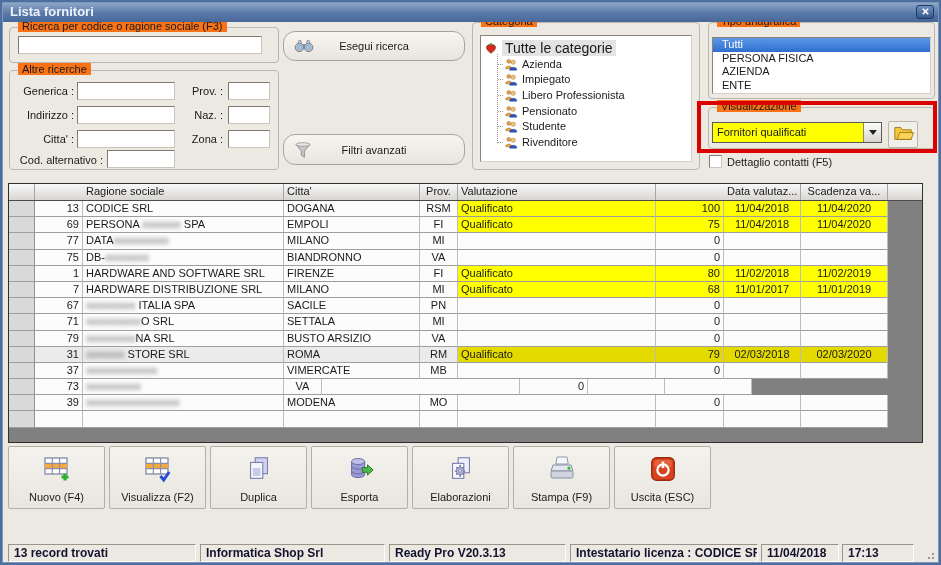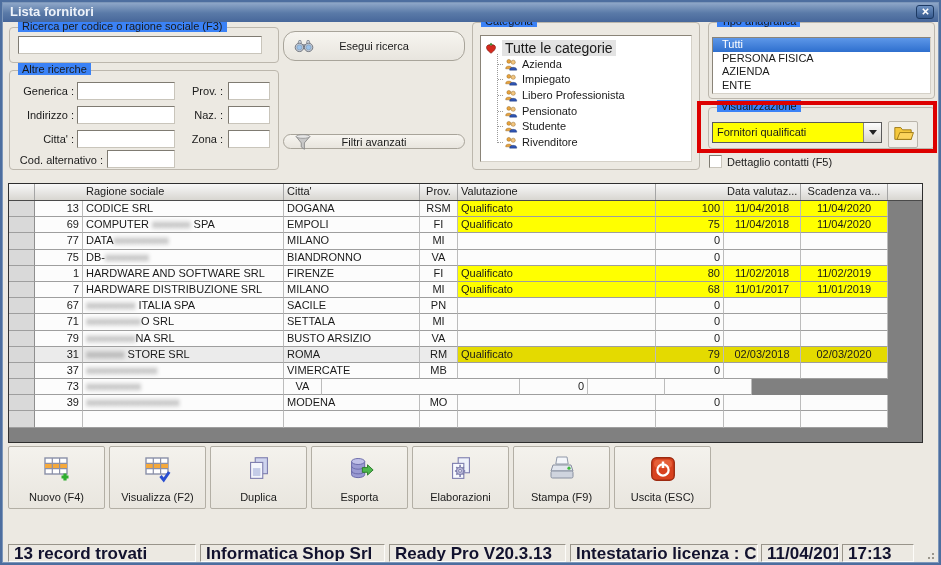--- a/index.html
+++ b/index.html
@@ -11,21 +11,21 @@
   }
   .frame{position:absolute;inset:0;border:2px solid #4d6e9f;box-shadow:inset 0 0 0 1px #7d97ba;pointer-events:none;z-index:30;}
   
   .titlebar{position:absolute;left:2px;top:2px;right:2px;height:20px;
     background:linear-gradient(#93abcb,#5a7aa8 55%,#47679a);
     color:#eef3fa;font-size:13px;font-weight:bold;line-height:20px;padding-left:8px;z-index:10;}
   .close-btn{position:absolute;right:5px;top:3px;width:18px;height:14px;border:1px solid #1d3a63;border-radius:3px;
     background:linear-gradient(#6d91c2,#35588c);display:flex;align-items:center;justify-content:center;cursor:pointer;}
   
   .group{position:absolute;border:1px solid #bcb7ad;border-radius:4px;}
-  .group-label{position:absolute;top:-8px;left:8px;background:#3b82f6;padding:0 4px;font-size:11px;white-space:nowrap;}
+  .group-label{position:absolute;top:-8px;left:8px;background:#f97316;padding:0 4px;font-size:11px;white-space:nowrap;}
   .txt{position:absolute;background:#fff;border:1px solid;border-color:#7f7b72 #c9c5bb #c9c5bb #7f7b72;font:11px "Liberation Sans",sans-serif;padding:1px 3px;outline:none;}
   .flabel{position:absolute;font-size:11px;text-align:right;white-space:nowrap;}
   .pushbtn{position:absolute;background:linear-gradient(#f7f5f0,#e8e5de);border:1px solid #a8a49a;border-radius:12px;
     font-size:11px;display:flex;align-items:center;justify-content:center;cursor:pointer;}
   .pushbtn .bico{position:absolute;left:8px;top:50%;transform:translateY(-50%);display:flex;}
   
   .listbox{position:absolute;background:#fff;border:1px solid;border-color:#8a8478 #d5d1c8 #d5d1c8 #8a8478;overflow:hidden;}
   .tipo-item{height:13.6px;font-size:11px;line-height:13.5px;padding-left:9px;white-space:nowrap;cursor:default;}
   .tipo-item.sel{background:linear-gradient(var(--selblue-light,#5d97e8),var(--selblue,#2e6fce));color:#fff;}
   .cat-root{display:flex;align-items:center;height:16px;margin:4px 0 0 3px;font-size:14px;cursor:default;}
@@ -59,21 +59,21 @@
   .rsel .tcell{background:#ebebeb;}
   .rsel .tcell.gut{background:#d9d9d9;}
   .rsel .q{background:#e4da00;}
   .blurred{filter:blur(2.2px);opacity:.7;}
   
   .toolbar-btn{position:absolute;top:446px;width:97px;height:63px;background:linear-gradient(#f4f2ed,#e9e6df);border:1px solid #b3afa5;border-radius:2px;text-align:center;cursor:pointer;}
   .tb-ico{margin:5px auto 0;width:34px;height:34px;display:flex;align-items:center;justify-content:center;}
   .tb-label{position:absolute;bottom:5px;left:0;width:100%;font-size:11px;white-space:nowrap;}
   
   .seg{position:absolute;top:544px;height:18px;border:1px solid;border-color:#98948a #fdfcf9 #fdfcf9 #98948a;
-    font-weight:bold;font-size:17px;line-height:15px;padding:1px 0 0 5px;color:#12122e;white-space:nowrap;overflow:hidden;cursor:default;}
+    font-weight:bold;font-size:12px;line-height:15px;padding:1px 0 0 5px;color:#12122e;white-space:nowrap;overflow:hidden;cursor:default;}
   .grip{position:absolute;right:7px;top:550px;width:9px;height:9px;cursor:nwse-resize;}
   .grip::before{content:"";position:absolute;right:0;bottom:0;width:2px;height:2px;background:#9a968c;box-shadow:-4px 0 #9a968c,0 -4px #9a968c;}
 </style>
 </head>
 <body>
 
 <div class="window">
 
   <div class="titlebar">
     <span>Lista fornitori</span>
@@ -113,21 +113,21 @@
           <path d="M5.5 9l1-3h2l.8 3M14.7 9l.8-3h2l1 3" fill="#d5dae2" stroke="#707884" stroke-width=".8"></path>
           <rect x="10.4" y="10.5" width="3.2" height="4" fill="#9aa1ad" stroke="#707884" stroke-width=".6"></rect>
           <circle cx="7" cy="13.5" r="4.6" fill="#c3cad6" stroke="#6a7078"></circle>
           <circle cx="17" cy="13.5" r="4.6" fill="#c3cad6" stroke="#6a7078"></circle>
           <circle cx="7" cy="13.5" r="2.7" fill="#9cc3ea" stroke="#6888aa" stroke-width=".5"></circle>
           <circle cx="17" cy="13.5" r="2.7" fill="#9cc3ea" stroke="#6888aa" stroke-width=".5"></circle>
         </svg>
     </span>
     <span>Esegui ricerca</span>
   </div>
-  <div class="pushbtn" style="left:283px;top:134px;width:182px;height:15px;">
+  <div class="pushbtn" style="left:283px;top:134px;width:182px;height:31px;">
     <span class="bico">
       <svg width="22" height="22" viewBox="0 0 24 24">
           <path d="M4.5 6h15l-6 7v7l-3.4-2.6V13z" fill="#c8c8c8" stroke="#8a8a8a"></path>
           <ellipse cx="12" cy="6" rx="7.5" ry="2" fill="#e6e6e6" stroke="#8a8a8a" stroke-width=".8"></ellipse>
         </svg>
     </span>
     <span>Filtri avanzati</span>
   </div>
 
   <div class="group" style="left:472px;top:22px;width:228px;height:148px;">
@@ -265,21 +265,21 @@
           <div class="tcell c3">DOGANA</div>
           <div class="tcell c4">RSM</div>
           <div class="tcell c5 q">Qualificato</div>
           <div class="tcell c6 q">100</div>
           <div class="tcell c7 q">11/04/2018</div>
           <div class="tcell c8 q">11/04/2020</div>
         </div>
         <div class="trow">
           <div class="tcell c0 gut"></div>
           <div class="tcell c1">69</div>
-          <div class="tcell c2"><span>COMPUTER </span><span class="blurred">xxxxxxx</span><span> SPA</span></div>
+          <div class="tcell c2"><span>PERSONA </span><span class="blurred">xxxxxxx</span><span> SPA</span></div>
           <div class="tcell c3">EMPOLI</div>
           <div class="tcell c4">FI</div>
           <div class="tcell c5 q">Qualificato</div>
           <div class="tcell c6 q">75</div>
           <div class="tcell c7 q">11/04/2018</div>
           <div class="tcell c8 q">11/04/2020</div>
         </div>
         <div class="trow">
           <div class="tcell c0 gut"></div>
           <div class="tcell c1">77</div>

